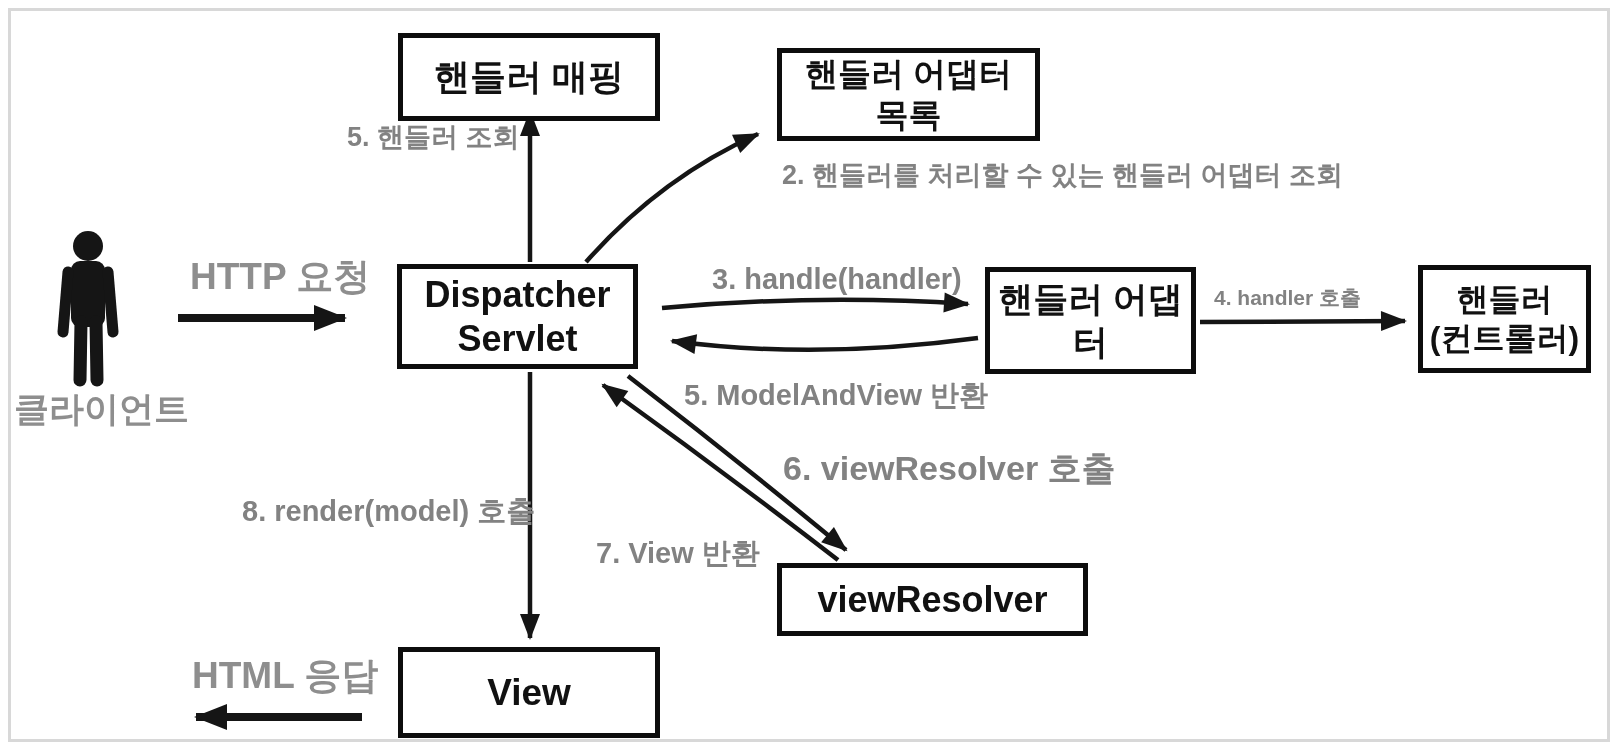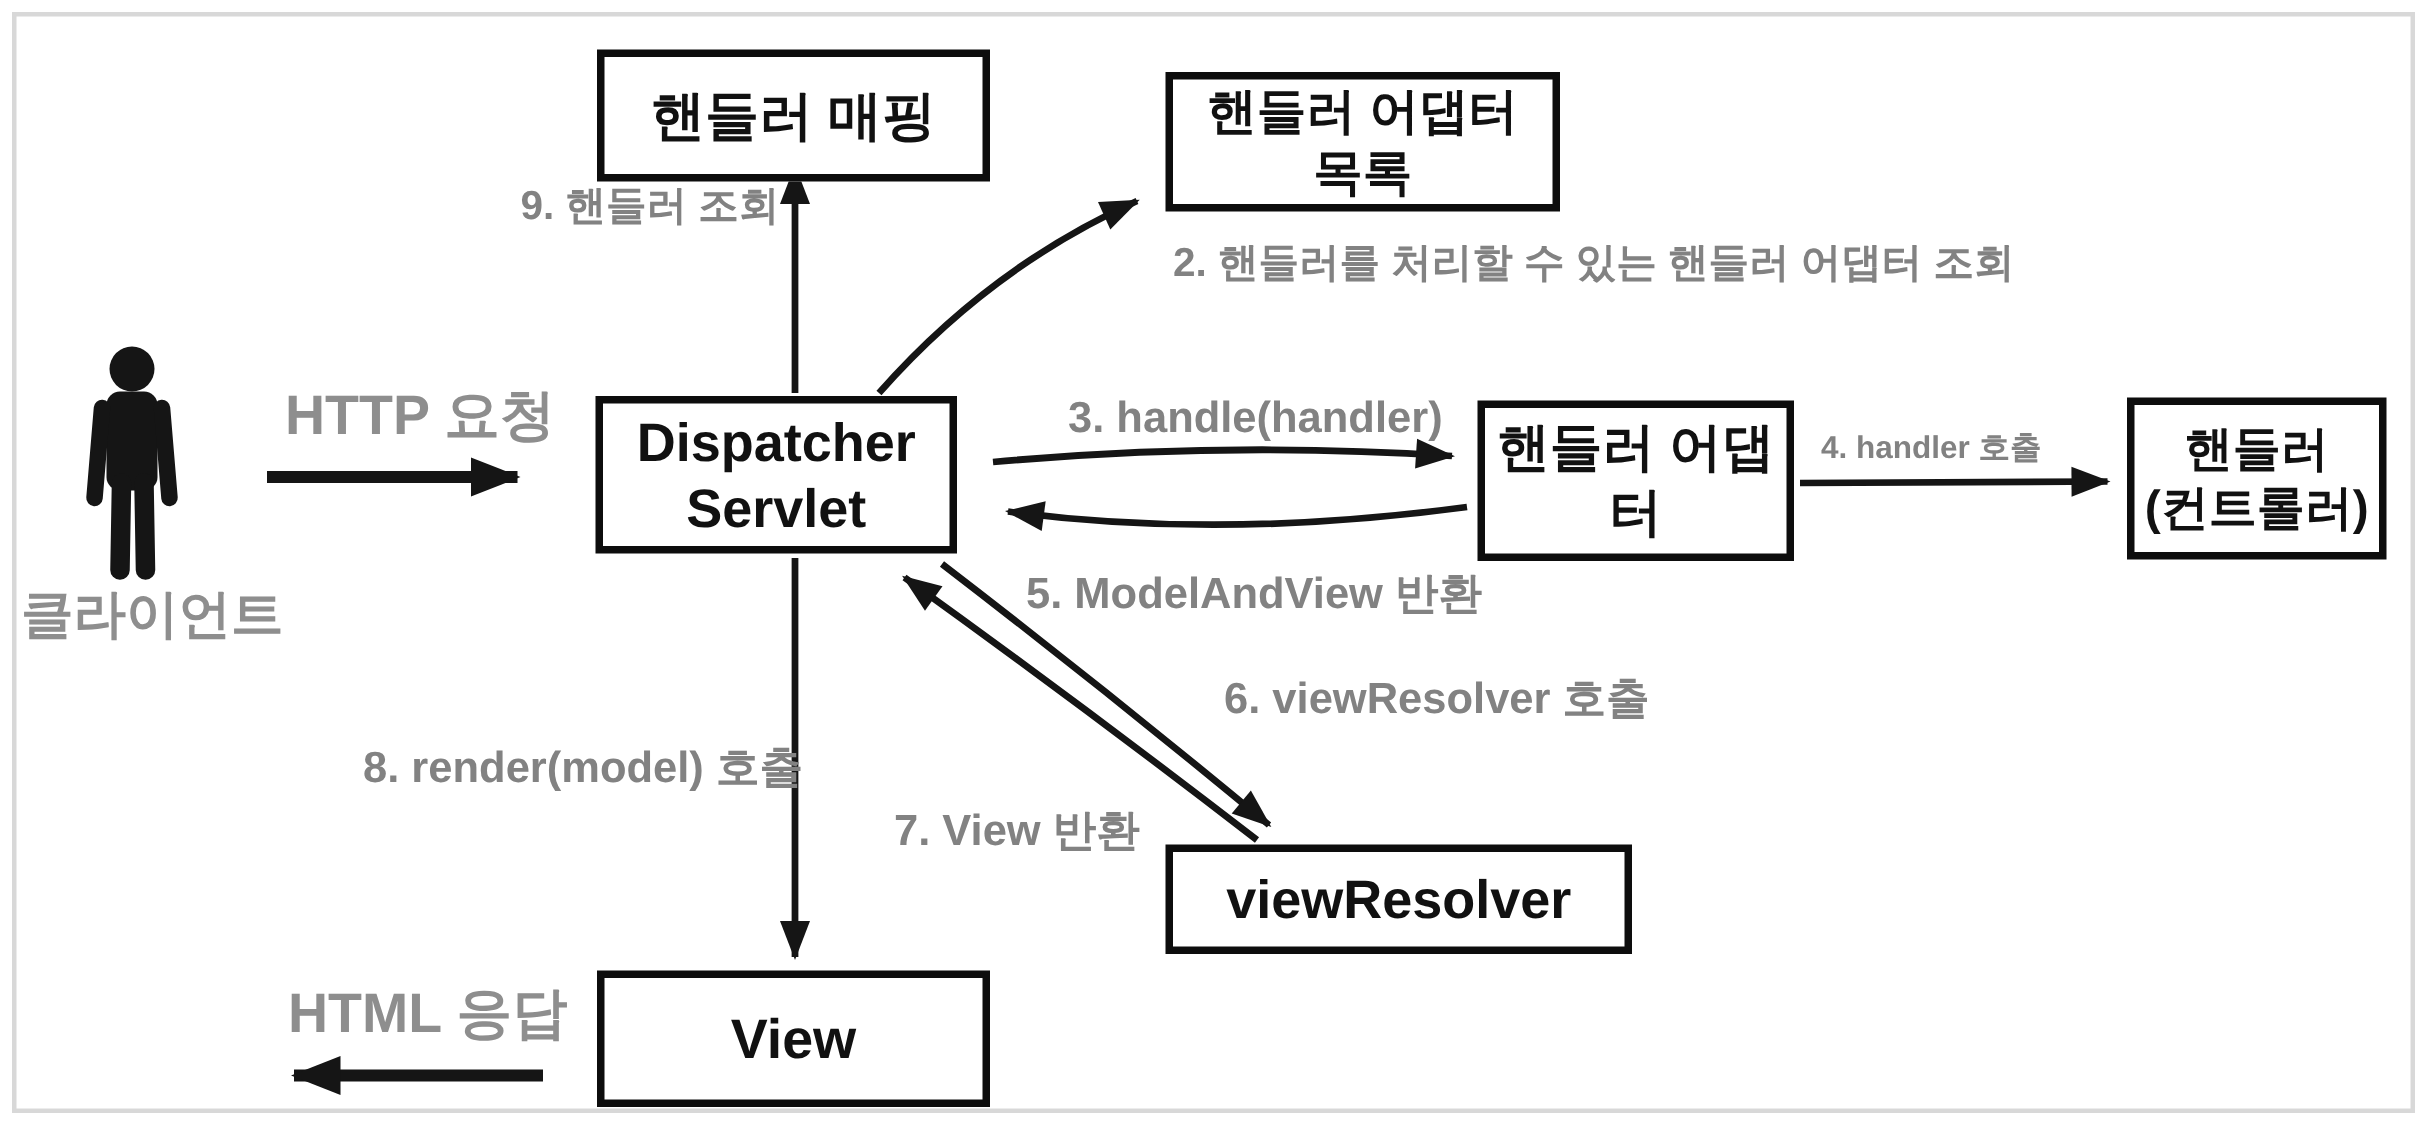--- a/index.html
+++ b/index.html
@@ -82,24 +82,24 @@
 <div class="box" style="left:777px;top:48px;width:263px;height:93px;font-size:33px;">핸들러 어댑터
 목록</div>
 <div class="box" style="left:397px;top:264px;width:241px;height:105px;font-size:36px;">Dispatcher
 Servlet</div>
 <div class="box" style="left:985px;top:267px;width:211px;height:107px;font-size:35px;">핸들러 어댑터</div>
 <div class="box" style="left:1418px;top:265px;width:173px;height:108px;font-size:32px;">핸들러
 (컨트롤러)</div>
 <div class="box" style="left:777px;top:563px;width:311px;height:73px;font-size:36px;">viewResolver</div>
 <div class="box" style="left:398px;top:647px;width:262px;height:91px;font-size:37px;">View</div>
 
-<div class="step-label" style="left:347px;top:119px;font-size:27px;">9. 핸들러 조회</div>
+<div class="step-label" style="left:347px;top:119px;font-size:27px;">5. 핸들러 조회</div>
 <div class="step-label" style="left:782px;top:157px;font-size:27px;text-align:center;">2. 핸들러를 처리할 수 있는 핸들러 어댑터 조회</div>
 <div class="step-label" style="left:712px;top:263px;font-size:29px;">3. handle(handler)</div>
 <div class="step-label" style="left:1214px;top:284px;font-size:21px;">4. handler 호출</div>
 <div class="step-label" style="left:684px;top:376px;font-size:29px;">5. ModelAndView 반환</div>
-<div class="step-label" style="left:783px;top:446px;font-size:29px;margin-left:33px;">6. viewResolver 호출</div>
+<div class="step-label" style="left:783px;top:446px;font-size:34px;">6. viewResolver 호출</div>
 <div class="step-label" style="left:596px;top:534px;font-size:29px;">7. View 반환</div>
 <div class="step-label" style="left:242px;top:492px;font-size:29px;">8. render(model) 호출</div>
 
 <div class="io-label" style="left:190px;top:252px;font-size:37px;">HTTP 요청</div>
 <div class="io-label" style="left:192px;top:651px;font-size:37px;">HTML 응답</div>
 <div class="io-label" style="left:14px;top:386px;font-size:35px;">클라이언트</div>
 
 </body></html>

